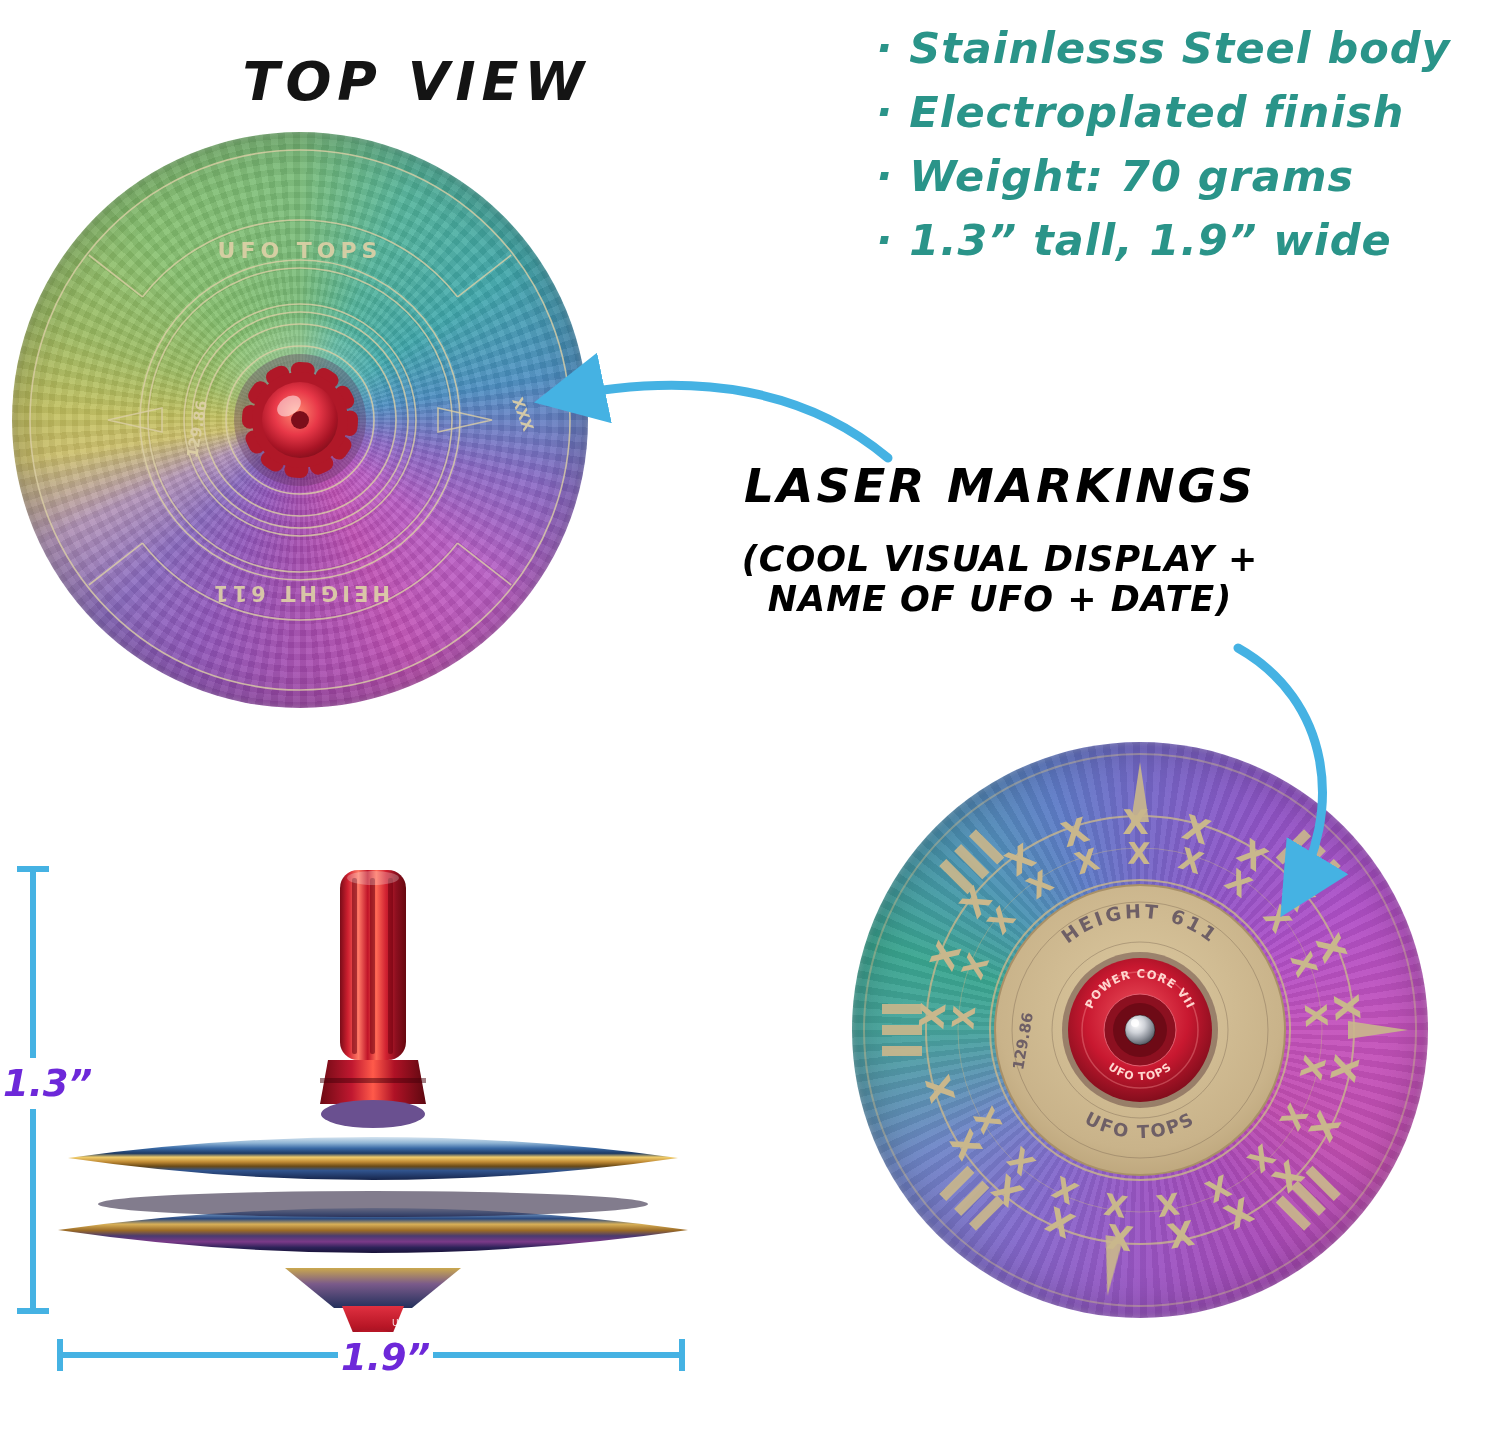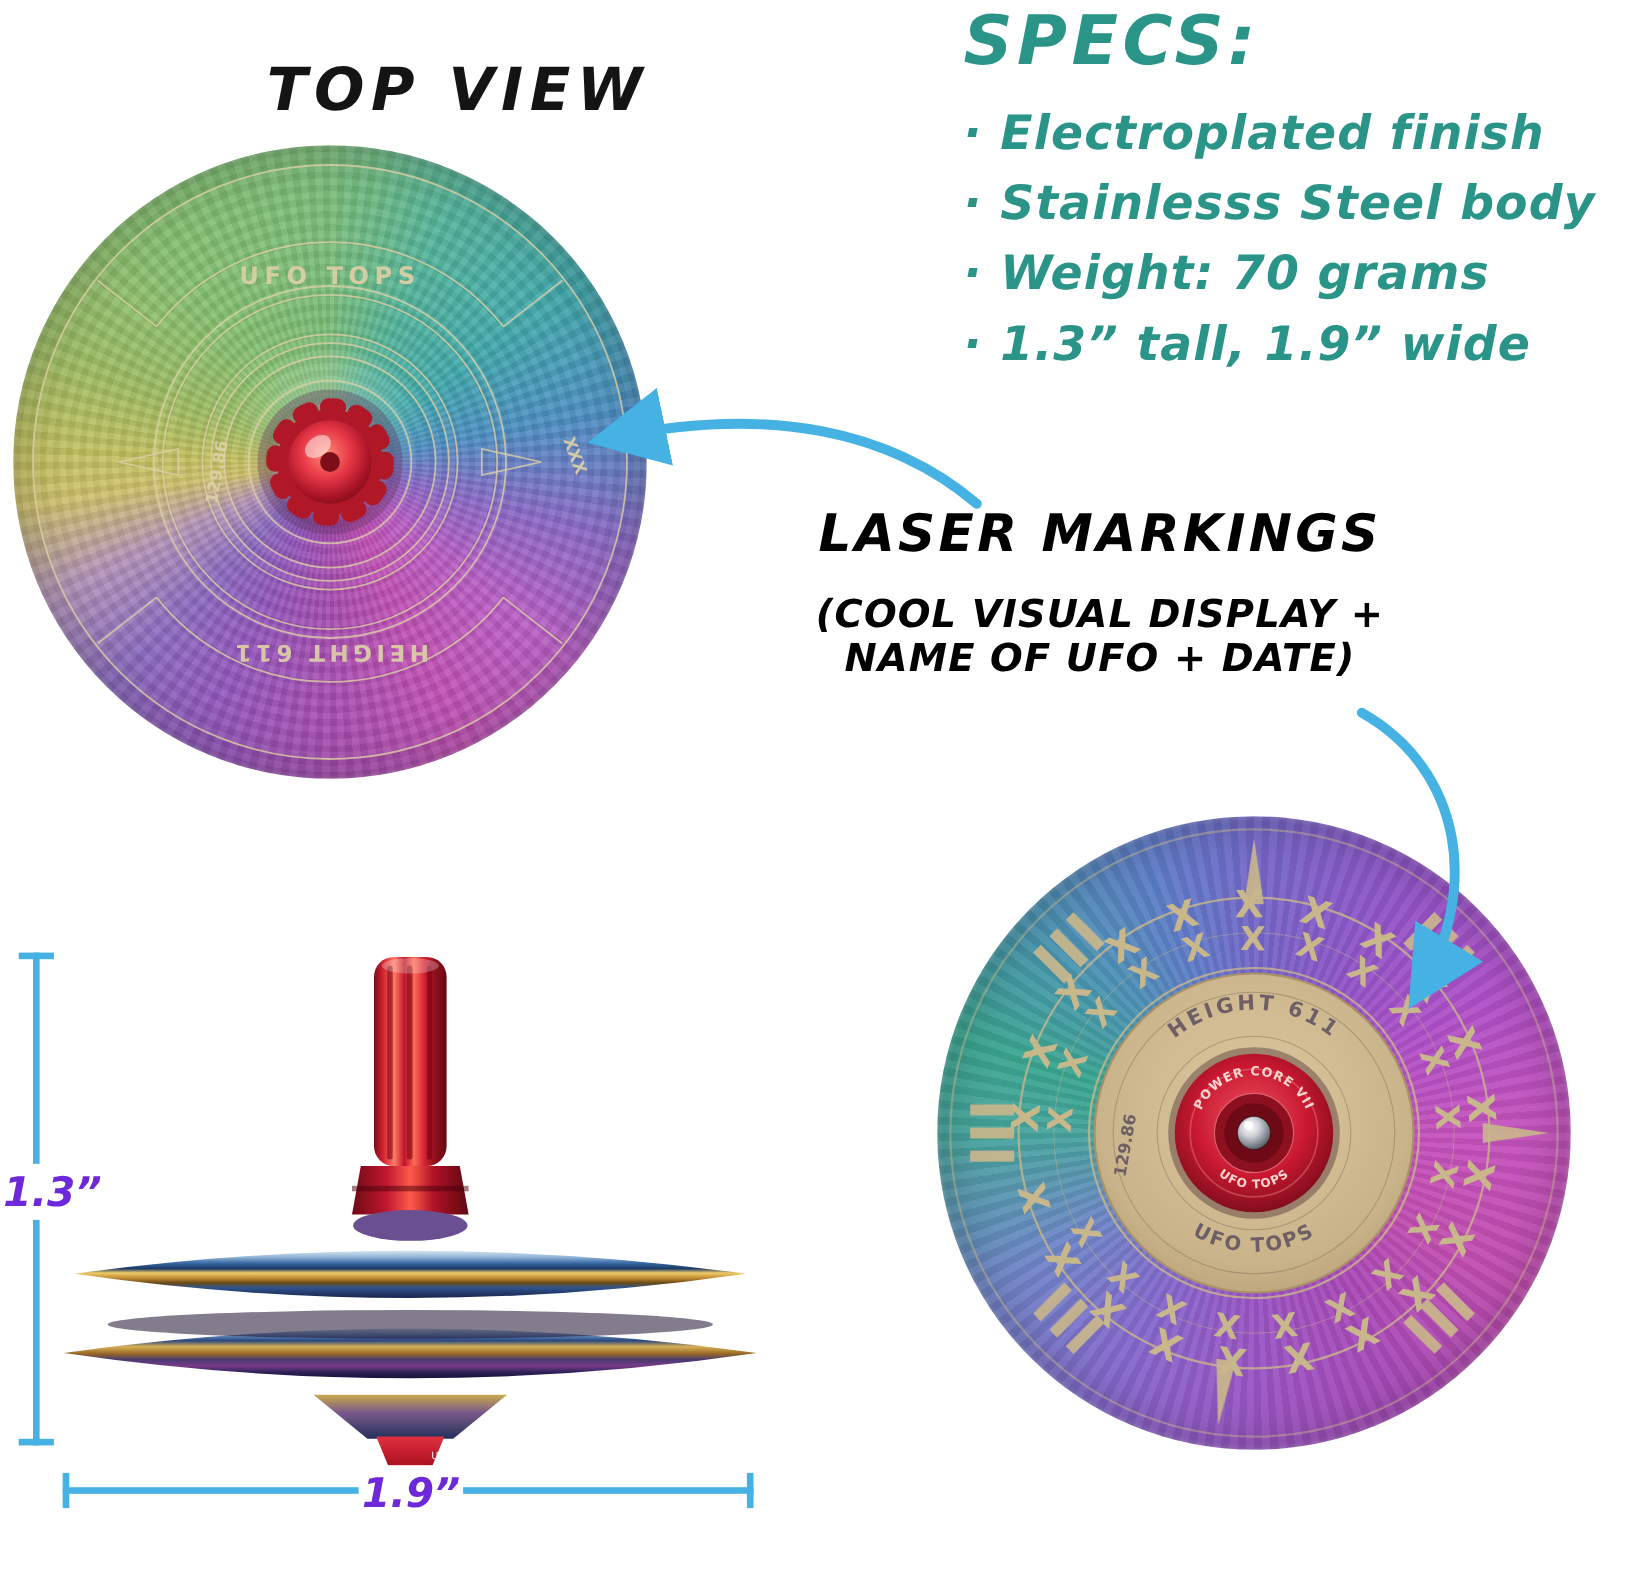--- a/index.html
+++ b/index.html
@@ -59,21 +59,21 @@
   
   .dim-v { position:absolute; left:30px; top:866px; width:6px; height:448px; background:#45b2e3; }
   .dim-v::before, .dim-v::after { content:""; position:absolute; left:-13px; width:32px; height:6px; background:#45b2e3; }
   .dim-v::before { top:0; } .dim-v::after { bottom:0; }
   .dim-h { position:absolute; left:57px; top:1352px; width:628px; height:6px; background:#45b2e3; }
   .dim-h::before, .dim-h::after { content:""; position:absolute; top:-13px; width:6px; height:32px; background:#45b2e3; }
   .dim-h::before { left:0; } .dim-h::after { right:0; }
   .dim-label { position:absolute; color:#6d28d9; font-weight:900; font-style:italic;
     font-size:37px; background:#ffffff; padding:4px 3px; white-space:nowrap; }
   .dim-label-height { left:0px; top:1058px; }
-  .dim-label-width { left:326px; top:1332px; }
+  .dim-label-width { left:338px; top:1332px; }
 
   .arrows { position:absolute; inset:0; z-index:40; pointer-events:none; }
 </style>
 </head>
 <body>
 
 <div class="page">
 
   <div class="title top-view-title">TOP VIEW</div>
 
@@ -121,24 +121,23 @@
         <circle cx="288" cy="288" r="50" fill="none" stroke="#b01828" stroke-width="16" stroke-dasharray="8 18" stroke-linecap="round"></circle>
         <circle cx="288" cy="288" r="48" fill="#b01828"></circle>
         <circle cx="288" cy="288" r="38" fill="url(#tvDome)"></circle>
         <ellipse cx="277" cy="274" rx="13" ry="9" fill="rgba(255,255,255,0.5)" transform="rotate(-35 277 274)"></ellipse>
         <circle cx="288" cy="288" r="9" fill="#7c0e1a"></circle>
       </g>
     </svg>
   </div>
 
   <div class="specs">
-    <div class="specs-title">SPECS:</div>
     <div class="specs-list">
+      <div class="spec-item">· Stainlesss Steel body</div>
       <div class="spec-item">· Electroplated finish</div>
-      <div class="spec-item">· Stainlesss Steel body</div>
       <div class="spec-item">· Weight: 70 grams</div>
       <div class="spec-item">· 1.3” tall, 1.9” wide</div>
     </div>
   </div>
 
   <div class="laser-note">
     <div class="laser-line1">LASER MARKINGS</div>
     <div class="laser-line2">(COOL VISUAL DISPLAY +</div>
     <div class="laser-line3">NAME OF UFO + DATE)</div>
   </div>

